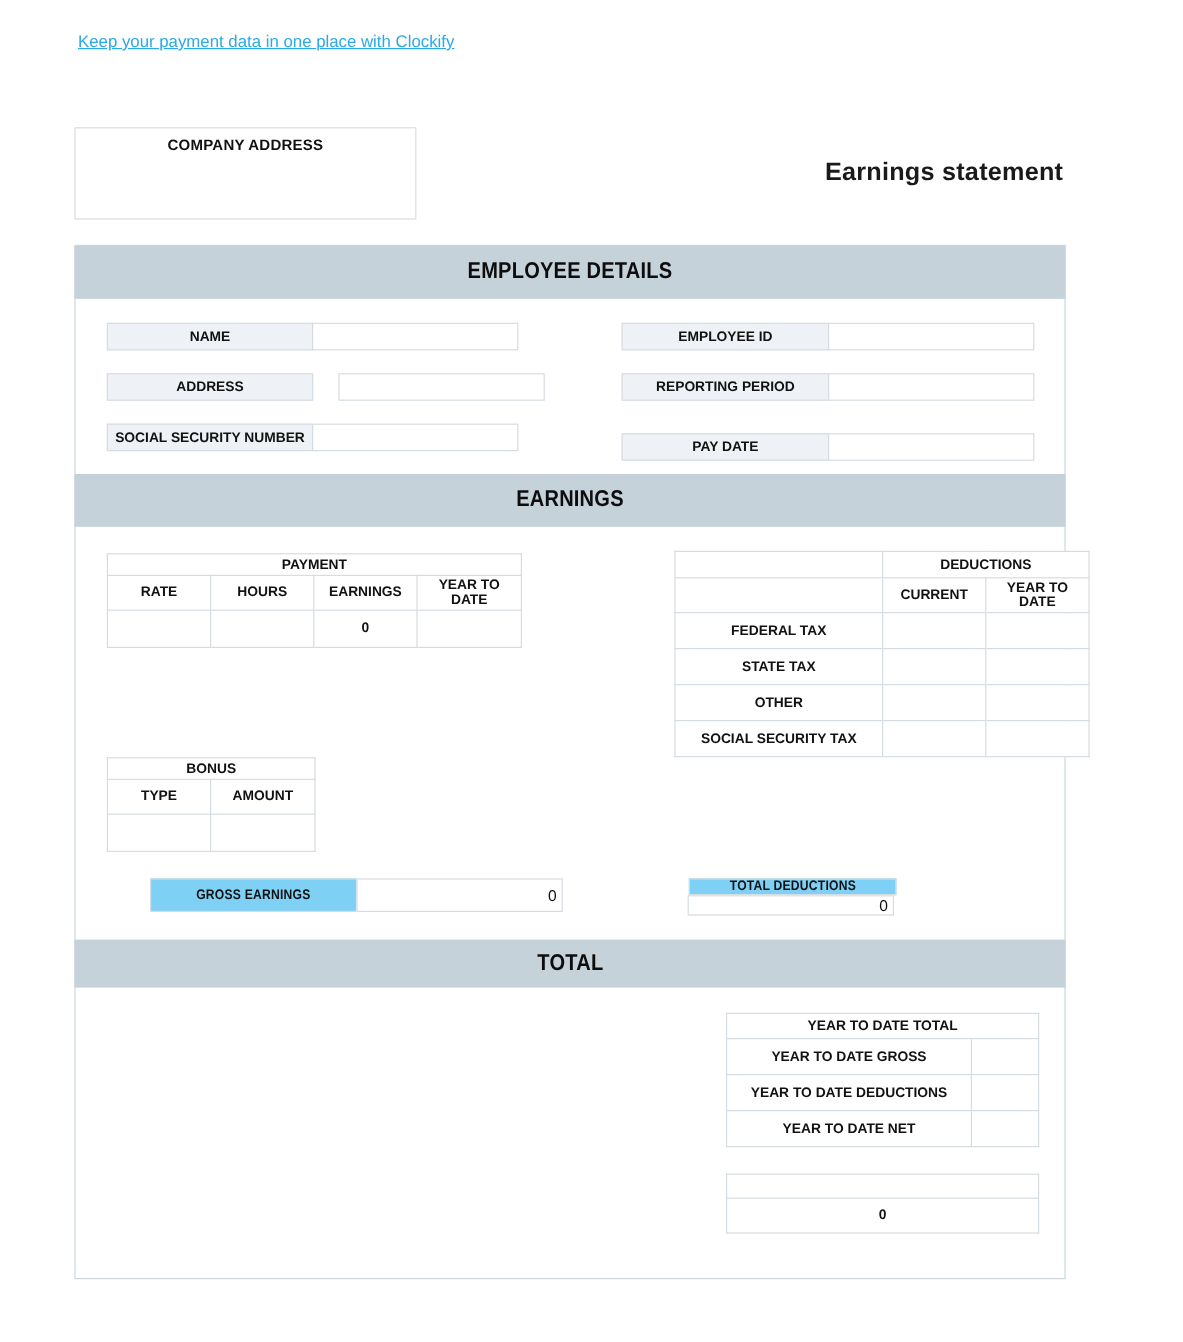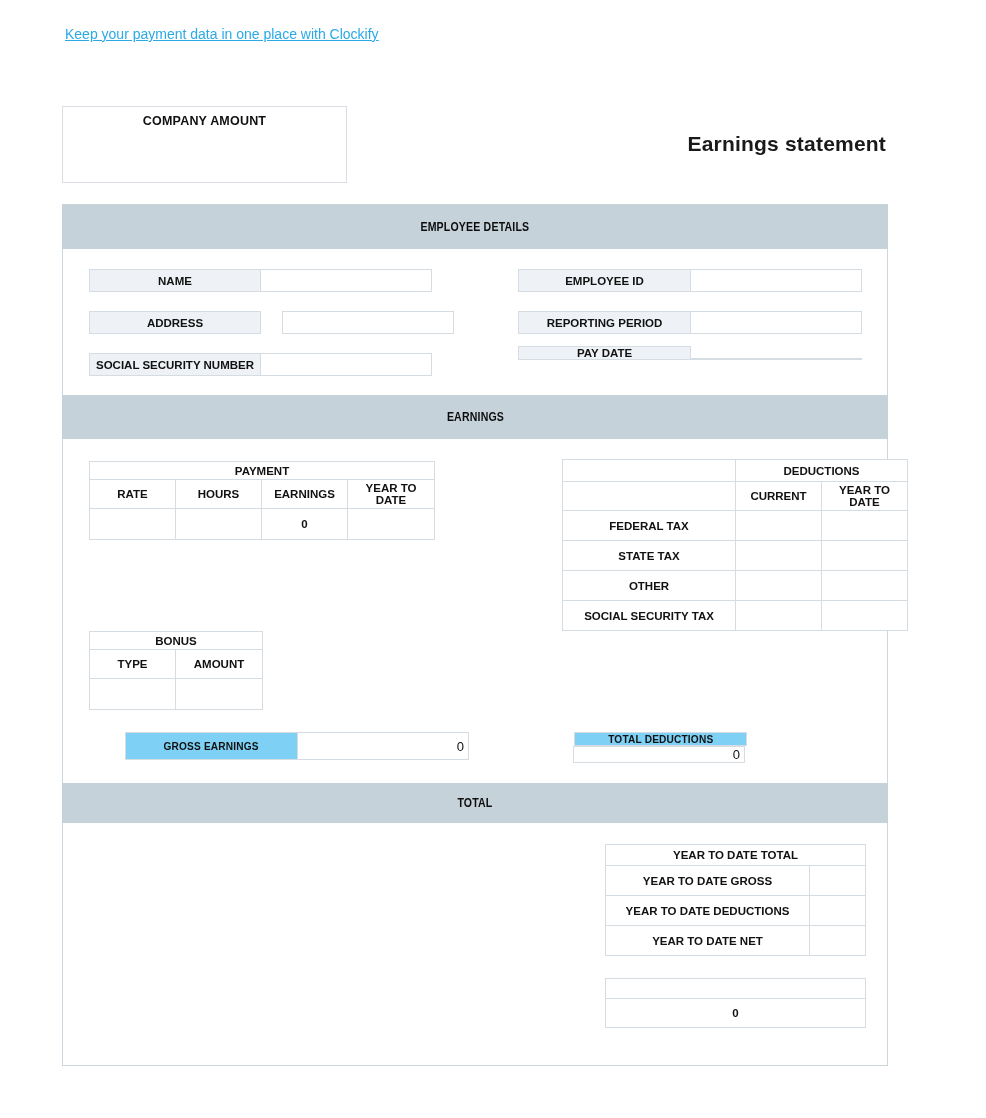--- a/index.html
+++ b/index.html
@@ -9,21 +9,21 @@
 
   a.toplink { position:absolute; left:65px; top:26px; font-size:14px; color:#2aa9e6; text-decoration:underline; }
 
   .company-box { position:absolute; left:62px; top:106px; width:285px; height:77px; border:1px solid #d8dee4; }
   .company-box .lbl { margin-top:7px; text-align:center; font-size:12.5px; font-weight:bold; letter-spacing:.2px; }
 
   .page-title { position:absolute; top:132px; right:100px; font-size:21px; font-weight:bold; color:#1a1a1a; letter-spacing:.2px; }
 
   .statement { position:absolute; left:62px; top:204px; width:826px; height:862px; border:1px solid #ccd7dd; background:#fff; }
 
-  .band { position:absolute; left:-1px; right:-1px; height:44px; background:#c5d2da; display:flex; align-items:center; justify-content:center; font-weight:bold; font-size:12px; color:#0d0d0d; }
+  .band { position:absolute; left:-1px; right:-1px; height:44px; background:#c5d2da; display:flex; align-items:center; justify-content:center; font-weight:bold; font-size:19px; color:#0d0d0d; }
   .band-ed { top:0; }
   .band-earn { top:190px; }
   .band-total { top:578px; height:40px; }
   .cond { display:inline-block; transform:scaleX(.88); letter-spacing:.2px; }
 
   .fieldrow { position:absolute; display:flex; height:23px; }
   .fcell { border:1px solid #d6dde2; display:flex; align-items:center; justify-content:center; }
   .flabel { width:172px; background:#eef2f6; font-weight:bold; font-size:11.5px; }
   .finput { width:172px; background:#fff; margin-left:-1px; }
   .fr .flabel { width:173px; }
@@ -54,21 +54,21 @@
   td.brighthead { background:#0aa5ec; color:#ffffff; font-size:12px; }
 </style>
 </head>
 <body>
 
 <div class="page">
 
   <a class="toplink" href="#">Keep your payment data in one place with Clockify</a>
 
   <div class="company-box">
-    <div class="lbl">COMPANY AMOUNT</div>
+    <div class="lbl">COMPANY ADDRESS</div>
   </div>
 
   <div class="page-title">Earnings statement</div>
 
   <div class="statement">
 
     <div class="band band-ed">
       <span class="cond">EMPLOYEE DETAILS</span>
     </div>
 
@@ -86,21 +86,21 @@
     </div>
 
     <div class="fieldrow fr" style="left:455px; top:64px;">
       <div class="fcell flabel">EMPLOYEE ID</div>
       <div class="fcell finput"></div>
     </div>
     <div class="fieldrow fr" style="left:455px; top:106px;">
       <div class="fcell flabel">REPORTING PERIOD</div>
       <div class="fcell finput"></div>
     </div>
-    <div class="fieldrow fr" style="left:455px; top:132px;align-items:flex-end;">
+    <div class="fieldrow fr" style="left:455px; top:156px;">
       <div class="fcell flabel">PAY DATE</div>
       <div class="fcell finput"></div>
     </div>
 
     <div class="band band-earn">
       <span class="cond">EARNINGS</span>
     </div>
 
     <table class="grid" style="left:26px; top:256px; width:345px;">
       <colgroup>

